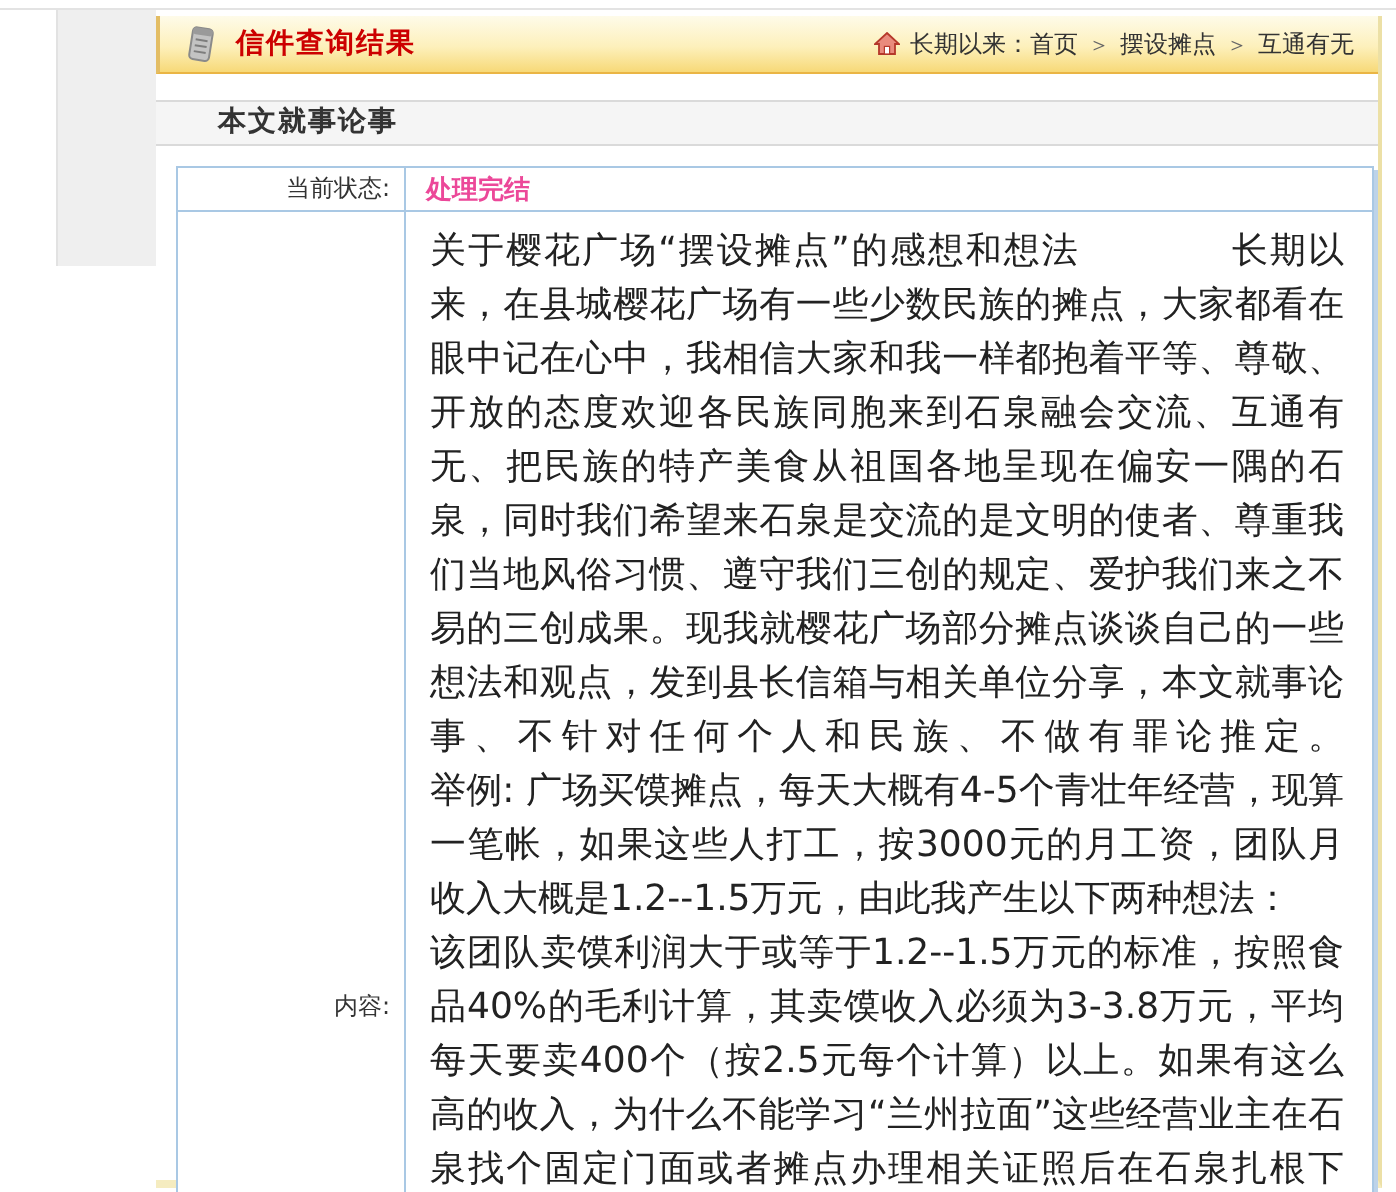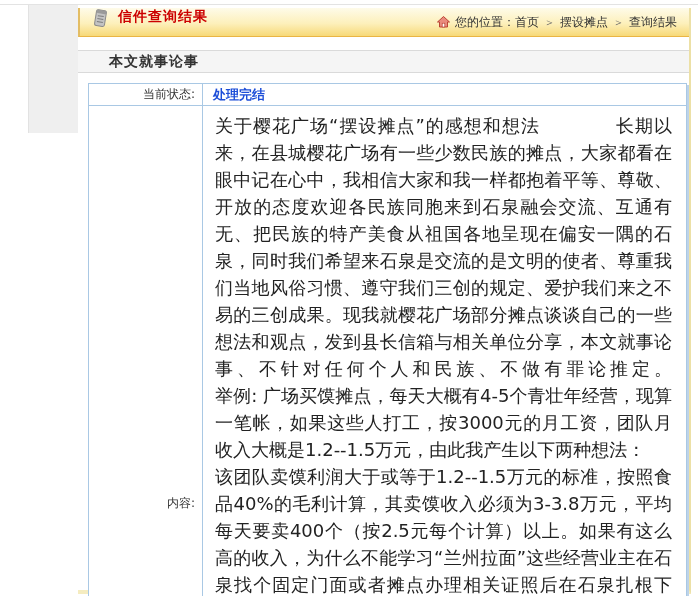--- a/index.html
+++ b/index.html
@@ -14,21 +14,21 @@
 
   .container {
     position:absolute; left:78px; top:8px; width:613px; height:586px;
     background:#fff;
     border-right:2px solid #ece0a6;
     border-bottom:4px solid #f5ecc0;
   }
 
   
   .header-bar {
-    height:29px; display:flex; padding:0 12px 0 10px;
+    height:29px; display:flex; align-items:center; padding:0 12px 0 10px;
     background:linear-gradient(180deg,#fefbe9 0%,#fdf0bb 55%,#f7d978 100%);
     border-left:2px solid #e3bd64;
     border-bottom:1px solid #eab544;
   }
   .header-title { color:#cc0000; font-weight:bold; font-size:14px; margin-left:8px; letter-spacing:1px; }
   .breadcrumb { margin-left:auto; display:flex; align-items:center; font-size:12px; color:#333; }
   .breadcrumb .home-ic { margin-right:5px; display:inline-flex; }
   .crumb { color:#333; cursor:pointer; }
   .sep { color:#666; margin:0 5px; font-size:11px; }
 
@@ -48,21 +48,21 @@
   table.detail td, table.detail th {
     border:1px solid #a9c8e4; font-size:12px; color:#333; font-weight:normal;
     vertical-align:middle; overflow:hidden;
   }
   th.lbl { text-align:right; padding-right:7px; white-space:nowrap; }
   td.val { text-align:left; padding-left:10px; }
   td.sublbl { text-align:left; padding-left:8px; }
   .mono { font-family:"Liberation Mono","DejaVu Sans Mono",monospace; font-size:12px; color:#000; }
   .row-number td, .row-number th { height:26px; }
   .row-status td, .row-status th { height:22px;margin-left:36px; }
-  .row-status .status-val { font-weight:bold; font-size:13px; color:#1d4ed8; }
+  .row-status .status-val { font-weight:bold; font-size:13px; color:#ec4899; }
   .row-content td.content-cell { height:360px; padding:6px 14px 6px 12px; vertical-align:middle; }
   .content-par { font-size:18px; line-height:27px; color:#222; white-space:pre-wrap; text-align:justify; }
 </style>
 </head>
 <body>
 
 <div class="top-line"></div>
 <div class="left-band"></div>
 
 <div class="container">
@@ -81,26 +81,26 @@
     </span>
     <span class="header-title">信件查询结果</span>
 
     <span class="breadcrumb">
       <span class="home-ic">
         <svg width="13" height="12" viewBox="0 0 13 12">
           <path d="M6.5 0.5 L12.5 6 H10.5 V11 H2.5 V6 H0.5 Z" fill="#e98b7d" stroke="#b5382a" stroke-width="0.9"></path>
           <rect x="5.2" y="7.2" width="2.6" height="3.8" fill="#fff" stroke="#b5382a" stroke-width="0.6"></rect>
         </svg>
       </span>
-      <span>您的位置：</span>
+      <span>长期以来：</span>
       <span class="crumb">首页</span>
       <span class="sep">＞</span>
       <span class="crumb">摆设摊点</span>
       <span class="sep">＞</span>
-      <span class="crumb">查询结果</span>
+      <span class="crumb">互通有无</span>
     </span>
   </div>
 
   <div class="section-bar">本文就事论事</div>
 
   <table class="detail">
     <colgroup>
       <col style="width:114px">
         <col style="width:213px">
         <col style="width:64px">

